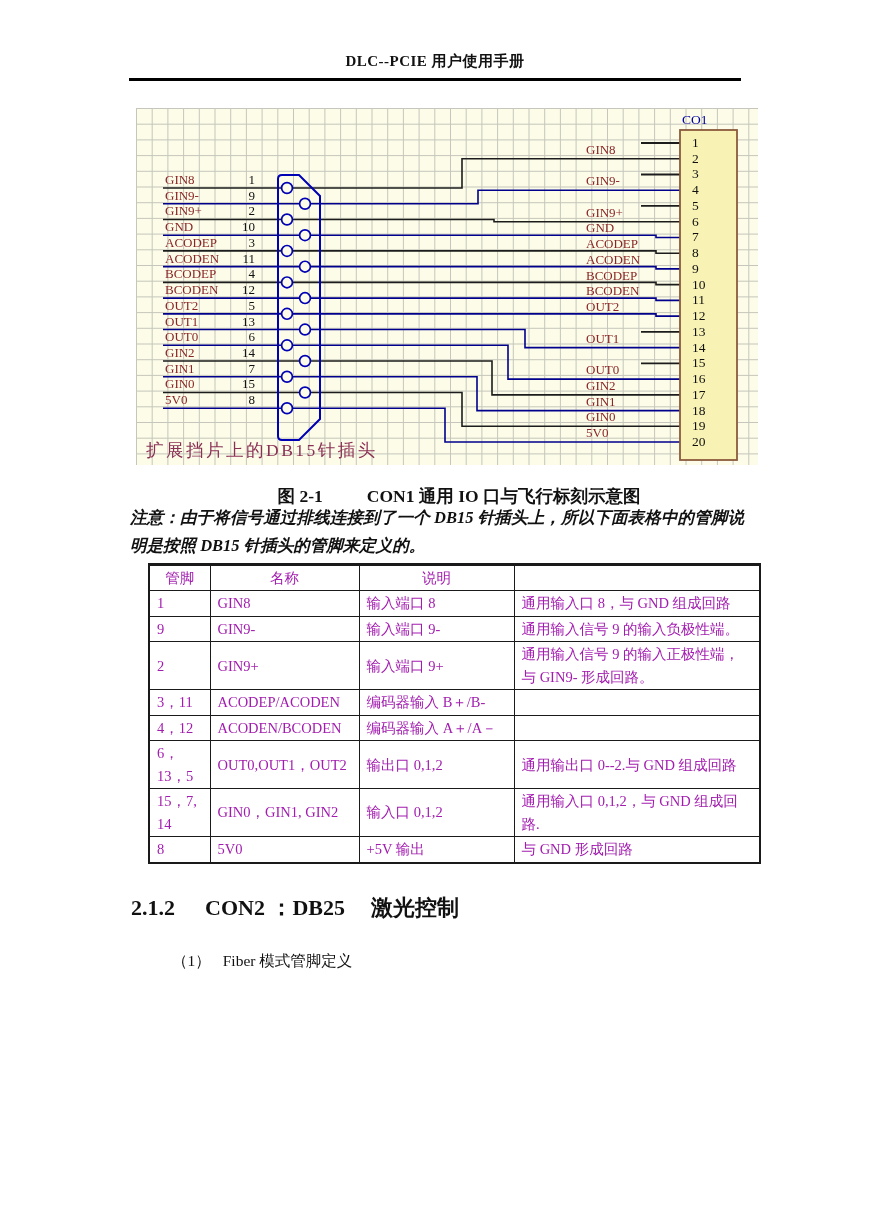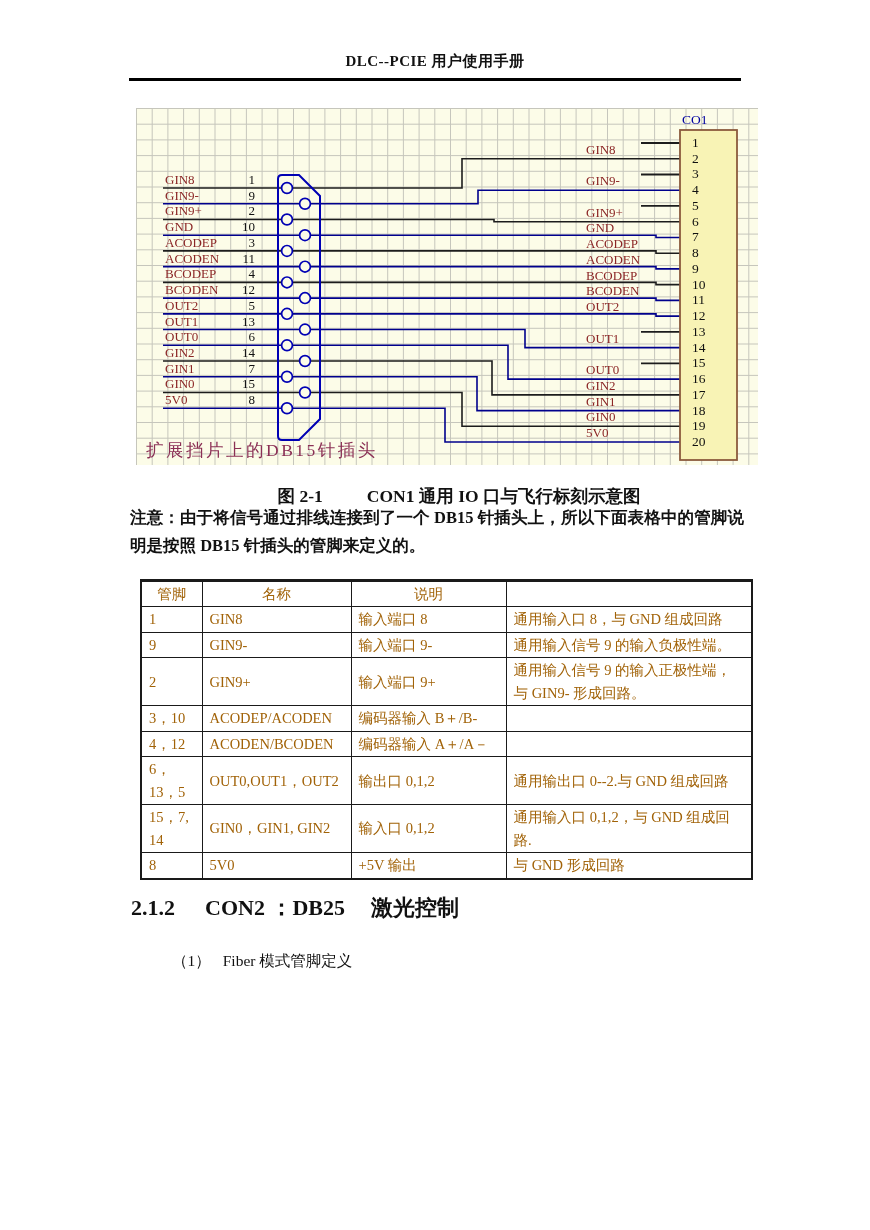--- a/index.html
+++ b/index.html
@@ -16,27 +16,27 @@
   }
   #diagram{position:absolute;left:136px;top:108px;width:622px;height:357px;}
   #diagram svg{display:block;font-family:"Liberation Serif", serif;}
   .fig-caption{
     position:absolute;top:484px;left:0;width:100%;text-align:center;
     font-weight:bold;font-size:17.5px;
   }
   .fig-caption .fig-label{margin-right:44px;padding-left:48px;}
   .note{
     position:absolute;top:504px;left:130px;width:614px;margin:0;
-    font-size:16.5px;font-weight:bold;line-height:28px;text-align:justify;
+    font-size:16.5px;font-weight:bold;line-height:28px;text-align:justify;font-style:italic;
   }
   #pin-table{
-    position:absolute;left:140px;top:563px;width:611px;
+    position:absolute;left:148px;top:563px;width:611px;
     border-collapse:collapse;table-layout:fixed;
-    font-size:14.5px;color:#a16207;
-    border:2px solid #1a1a1a;border-top:3.5px solid #1a1a1a;margin-top:16px;
+    font-size:14.5px;color:#a21caf;
+    border:2px solid #1a1a1a;border-top:3.5px solid #1a1a1a;
   }
   #pin-table th,#pin-table td{
     border:1.5px solid #1a1a1a;padding:1px 7px;vertical-align:middle;
     line-height:1.55;font-weight:normal;overflow:hidden;
   }
   #pin-table th{text-align:center;}
   #pin-table td{text-align:left;}
   #pin-table thead tr{height:22px;}
   .section-heading{
     position:absolute;top:893px;left:131px;font-size:22px;font-weight:bold;
@@ -261,21 +261,21 @@
         <td>输入端口 9-</td>
         <td>通用输入信号 9 的输入负极性端。</td>
       </tr>
       <tr style="height: 47px;">
         <td>2</td>
         <td>GIN9+</td>
         <td>输入端口 9+</td>
         <td>通用输入信号 9 的输入正极性端，与 GIN9- 形成回路。</td>
       </tr>
       <tr style="height: 23px;">
-        <td>3，10</td>
+        <td>3，11</td>
         <td>ACODEP/ACODEN</td>
         <td>编码器输入 B＋/B-</td>
         <td></td>
       </tr>
       <tr style="height: 24px;">
         <td>4，12</td>
         <td>ACODEN/BCODEN</td>
         <td>编码器输入 A＋/A－</td>
         <td></td>
       </tr>

